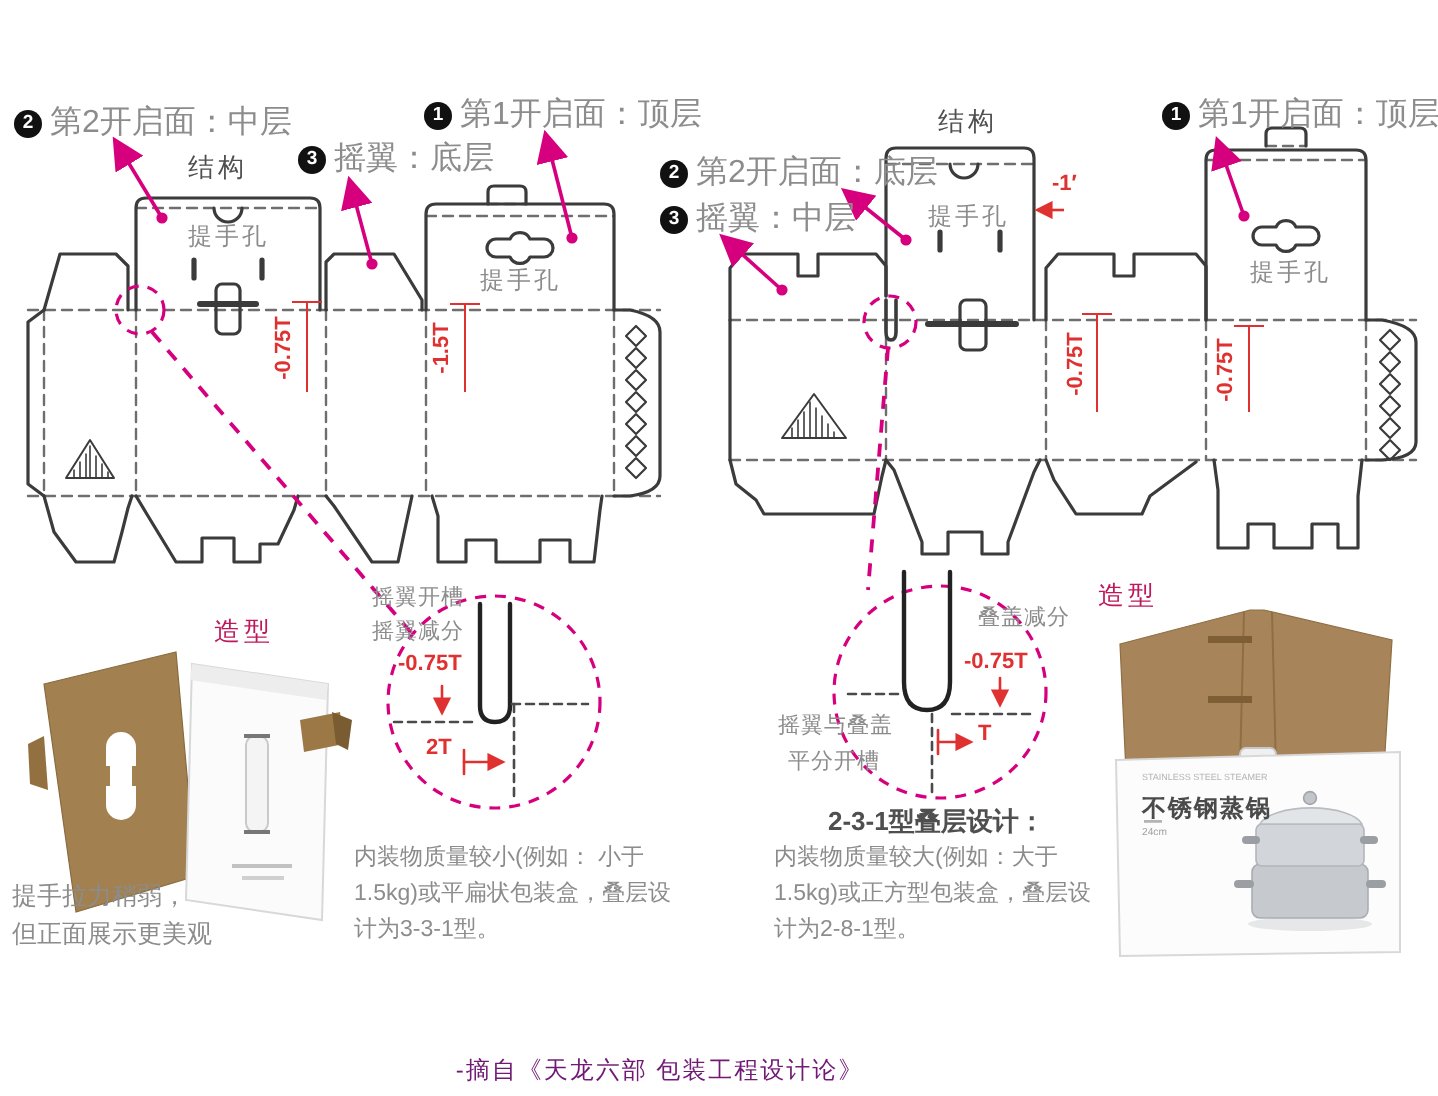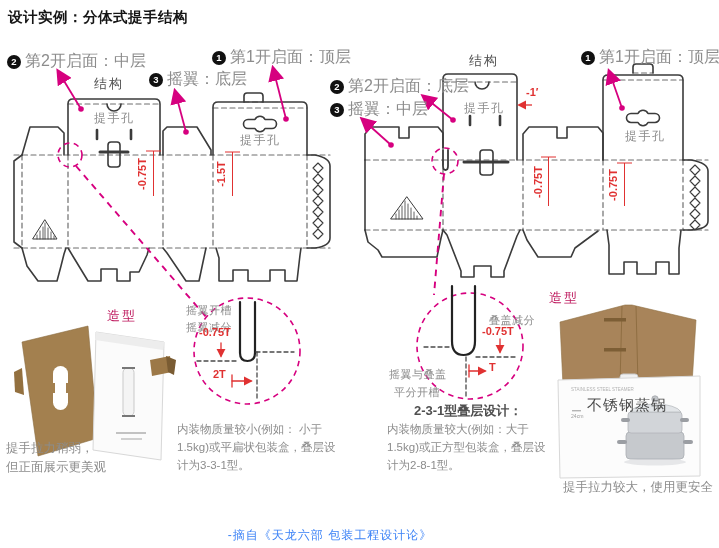--- a/index.html
+++ b/index.html
@@ -15,28 +15,28 @@
     font-size:9.5px;font-weight:bold;display:inline-flex;align-items:center;justify-content:center;flex:0 0 auto;
   }
   .ann-text{font-size:16px;color:#8c8c8c;}
   .struct{font-size:13px;font-weight:normal;color:#4f4f4f;letter-spacing:2px;}
   .glabel{font-size:12px;color:#8c8c8c;letter-spacing:1.5px;white-space:nowrap;}
   .vdim{
     font-size:11px;font-weight:bold;color:#e03131;white-space:nowrap;
     transform:translate(-50%,-50%) rotate(-90deg);
   }
   .rdim{font-size:11px;font-weight:bold;color:#e03131;white-space:nowrap;}
-  .note{font-size:11px;color:#8c8c8c;white-space:nowrap;letter-spacing:.5px;margin-top:12px;}
+  .note{font-size:11px;color:#8c8c8c;white-space:nowrap;letter-spacing:.5px;}
   .dheading{font-size:13px;font-weight:bold;color:#4f4f4f;white-space:nowrap;}
   .dbody{font-size:11.5px;color:#8c8c8c;line-height:1.55;}
   .shape-label{font-size:13px;color:#be185d;letter-spacing:2px;}
   .caption{font-size:12.5px;color:#8c8c8c;white-space:nowrap;}
-  .footer{font-size:12px;color:#3b82f6;text-align:center;letter-spacing:1px;}
+  .footer{font-size:12px;color:#701a75;text-align:center;letter-spacing:1px;}
   .boxtext-en{font-size:6px;color:#b3b3b3;transform:scale(.75);transform-origin:left top;white-space:nowrap;}
-  .boxtext-cn{font-size:15px;font-weight:normal;color:#4a4a4a;letter-spacing:1px;white-space:nowrap;margin-left:16px;}
+  .boxtext-cn{font-size:12px;font-weight:bold;color:#4a4a4a;letter-spacing:1px;white-space:nowrap;}
   .boxtext-size{font-size:6px;color:#a0a0a0;transform:scale(.85);transform-origin:left top;}
 </style>
 </head>
 <body>
 
 <div class="stage">
 
   <svg class="abs" style="left:0;top:0" width="719" height="548" viewBox="0 0 719 548">
     <defs>
       <marker id="mpink" viewBox="0 0 10 10" refX="8" refY="5" markerWidth="9" markerHeight="9" orient="auto">
@@ -242,21 +242,20 @@
       <rect x="683" y="440" width="10" height="4" rx="2" fill="#9b9ea3"></rect>
       <rect x="628" y="412" width="54" height="21" rx="3" fill="#d2d5d9" stroke="#b2b5ba" stroke-width="0.8"></rect>
       <rect x="621" y="418" width="9" height="4" rx="2" fill="#9b9ea3"></rect>
       <rect x="680" y="418" width="9" height="4" rx="2" fill="#9b9ea3"></rect>
       <path d="M630,412 a26,10 0 0 1 51,0 z" fill="#e2e5e8" stroke="#b9bcc0" stroke-width="0.8"></path>
       <circle cx="655" cy="399" r="3.2" fill="#c2c5c9" stroke="#a2a5aa" stroke-width="0.8"></circle>
       <rect x="572" y="410" width="9" height="1.4" fill="#b5b5b5"></rect>
     </g>
   </svg>
 
-  <div class="abs title" style="left:8px;top:8px">设计实例：分体式提手结构</div>
 
   <div class="abs ann" style="left:7px;top:51px">
     <span class="badge">2</span>
     <span class="ann-text">第2开启面：中层</span>
   </div>
   <div class="abs struct" style="left:94px;top:75px">结构</div>
   <div class="abs ann" style="left:149px;top:69px">
     <span class="badge">3</span>
     <span class="ann-text">摇翼：底层</span>
   </div>
@@ -306,16 +305,15 @@
 
   <div class="abs shape-label" style="left:107px;top:307px">造型</div>
   <div class="abs shape-label" style="left:549px;top:289px">造型</div>
 
   <div class="abs boxtext-en" style="left:571px;top:387px">STAINLESS STEEL STEAMER</div>
   <div class="abs boxtext-cn" style="left:571px;top:396px">不锈钢蒸锅</div>
   <div class="abs boxtext-size" style="left:571px;top:414px">24cm</div>
 
   <div class="abs caption" style="left:6px;top:440px">提手拉力稍弱，</div>
   <div class="abs caption" style="left:6px;top:459px">但正面展示更美观</div>
-  <div class="abs caption" style="left:563px;top:479px">提手拉力较大，使用更安全</div>
 
   <div class="abs footer" style="left:160px;top:527px;width:340px">-摘自《天龙六部 包装工程设计论》</div>
 </div>
 
 </body></html>

